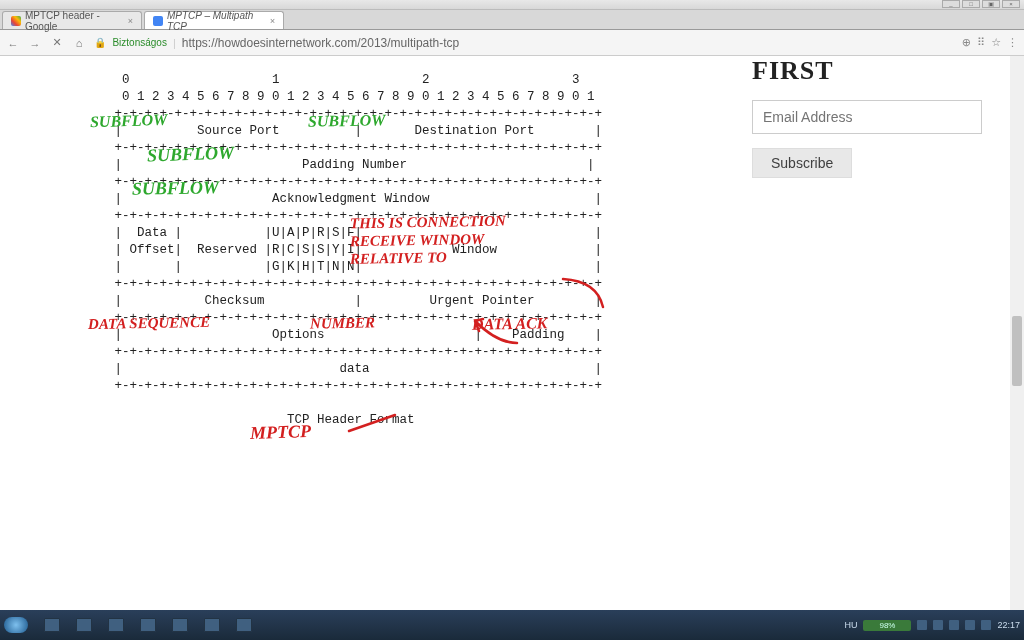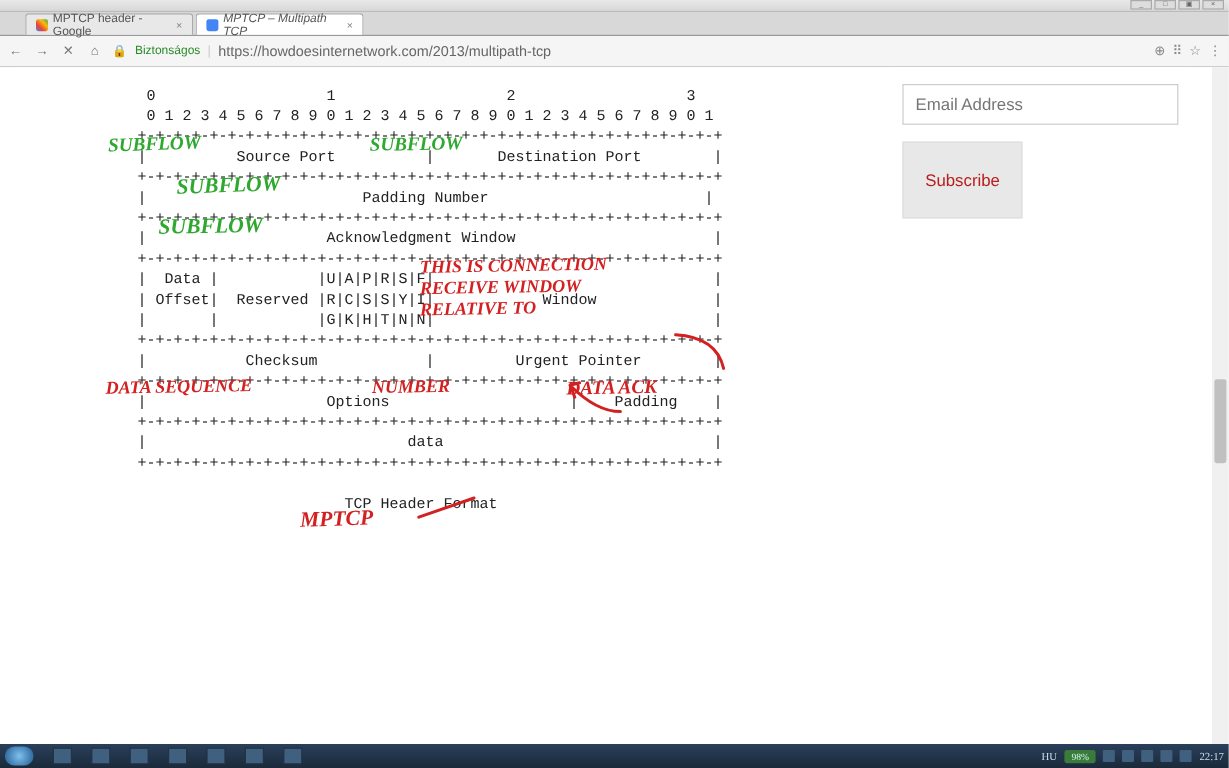--- a/index.html
+++ b/index.html
@@ -2,21 +2,21 @@
 <html><head>
 <meta charset="utf-8">
 <style>
 * { box-sizing: border-box; margin: 0; padding: 0; }
 body { font-family: Arial, sans-serif; background: #f0f0f0; width: 1024px; height: 640px; overflow: hidden; position: relative; }
 
 .window-chrome { background: linear-gradient(#e8e8e8,#d8d8d8); height: 10px; border-bottom: 1px solid #bbb; position: relative; }
 .window-btns { position: absolute; right: 4px; top: 0; display: flex; gap: 2px; }
 .window-btn { width: 18px; height: 8px; background: #ddd; border: 1px solid #aaa; font-size: 6px; text-align: center; line-height: 6px; color: #666; }
 
-.tab-strip { background: #d8d8d8; height: 20px; display: flex; align-items: flex-end; padding-left: 21px; border-bottom: 1px solid #999; }
+.tab-strip { background: #d8d8d8; height: 20px; display: flex; align-items: flex-end; padding-left: 2px; border-bottom: 1px solid #999; }
 .tab { background: #e8e8e8; border: 1px solid #aaa; border-bottom: none; border-radius: 3px 3px 0 0; padding: 2px 8px; font-size: 10px; color: #555; margin-right: 2px; display: flex; align-items: center; gap: 4px; height: 18px; max-width: 140px; }
 .tab.active { background: #fff; font-style: italic; }
 .tab-icon { width: 10px; height: 10px; background: #4285f4; border-radius: 2px; flex-shrink: 0; }
 .tab-icon.g { background: linear-gradient(45deg,#4285f4,#ea4335,#fbbc05,#34a853); }
 .tab-close { color: #888; font-size: 9px; margin-left: 4px; }
 
 .nav-bar { background: #f5f5f5; height: 26px; display: flex; align-items: center; padding: 0 6px; gap: 8px; border-bottom: 1px solid #ccc; font-size: 11px; color: #555; }
 .nav-btn { width: 14px; text-align: center; color: #777; cursor: pointer; }
 .url-area { display: flex; align-items: center; gap: 6px; flex: 1; }
 .lock { color: #2a8c2a; font-size: 10px; }
@@ -32,31 +32,31 @@
 .side-col { position: absolute; right: 20px; top: 0; width: 250px; background: #fff; padding: 0 10px 20px; }
 
 .diagram { background: #fff; width: 560px; margin: 10px auto 0; font-family: "Courier New", monospace; font-size: 12.5px; line-height: 17px; color: #222; white-space: pre; position: relative; padding: 6px 0; }
 
 .annot { position: absolute; font-family: "Segoe Script","Comic Sans MS",cursive; font-weight: bold; pointer-events: none; font-style: italic; }
 .green { color: #2ea82e; }
 .red { color: #d32020; }
 
 .side-title { font-family: "Times New Roman", serif; font-size: 26px; font-weight: bold; color: #222; letter-spacing: 1px; }
 .email-input { width: 100%; border: 1px solid #ccc; padding: 8px 10px; font-size: 14px; color: #888; margin-top: 14px; background: #fff; }
-.subscribe-btn { background: #e8e8e8; border: 1px solid #ddd; padding: 23px 18px; font-size: 14px; color: #b91c1c; margin-top: 14px; cursor: pointer; }
+.subscribe-btn { background: #e8e8e8; border: 1px solid #ddd; padding: 6px 18px; font-size: 14px; color: #404040; margin-top: 14px; cursor: pointer; }
 
 .scrollbar { position: absolute; right: 0; top: 56px; bottom: 20px; width: 14px; background: #f0f0f0; }
 .scroll-thumb { position: absolute; left: 2px; right: 2px; top: 260px; height: 70px; background: #c0c0c0; border-radius: 2px; }
 
-.taskbar { position: absolute; bottom: 0; left: 0; right: 0; height: 20px; background: linear-gradient(#2a3f5a,#1a2a3a); display: flex; align-items: center; padding: 0 4px; gap: 16px; font-family: Liberation Serif, serif; }
+.taskbar { position: absolute; bottom: 0; left: 0; right: 0; height: 30px; background: linear-gradient(#2a3f5a,#1a2a3a); display: flex; align-items: center; padding: 0 4px; gap: 16px; }
 .start-btn { width: 24px; height: 16px; background: radial-gradient(circle,#7ec0ee,#1e5a8e); border-radius: 8px; }
 .tb-icon { width: 16px; height: 14px; background: #406080; border: 1px solid #234; border-radius: 1px; }
 .tb-right { margin-left: auto; display: flex; align-items: center; gap: 6px; }
 .tb-text { color: #cde; font-size: 9px; }
-.battery { background: #3a7a3a; color: #cfe; font-size: 8px; padding: 1px 6px; border-radius: 2px; }
+.battery { background: #3a7a3a; color: #cfe; font-size: 8px; padding: 1px 16px; border-radius: 2px; }
 .tray-icon { width: 10px; height: 10px; background: #406080; border-radius: 1px; }
 
 .arrow { position: absolute; width: 60px; height: 30px; }
 .arrow svg { width: 100%; height: 100%; }
 </style>
 </head>
 <body>
 
 <div class="window-chrome">
   <div class="window-btns">
@@ -159,20 +159,21 @@
         <div class="arrow" style="left:180px; top:330px; width:60px; height:20px">
           <svg viewBox="0 0 60 20">
               <path d="M2 18 L48 2" stroke="#d32020" stroke-width="2.5" fill="none" stroke-linecap="round"></path>
             </svg>
         </div>
       </div>
 
     </div>
 
     <div class="side-col">
+      <div class="side-title">FIRST</div>
       <input class="email-input" placeholder="Email Address" style="">
       <button class="subscribe-btn">Subscribe</button>
     </div>
 
   </div>
 </div>
 
 <div class="scrollbar">
   <div class="scroll-thumb"></div>
 </div>

